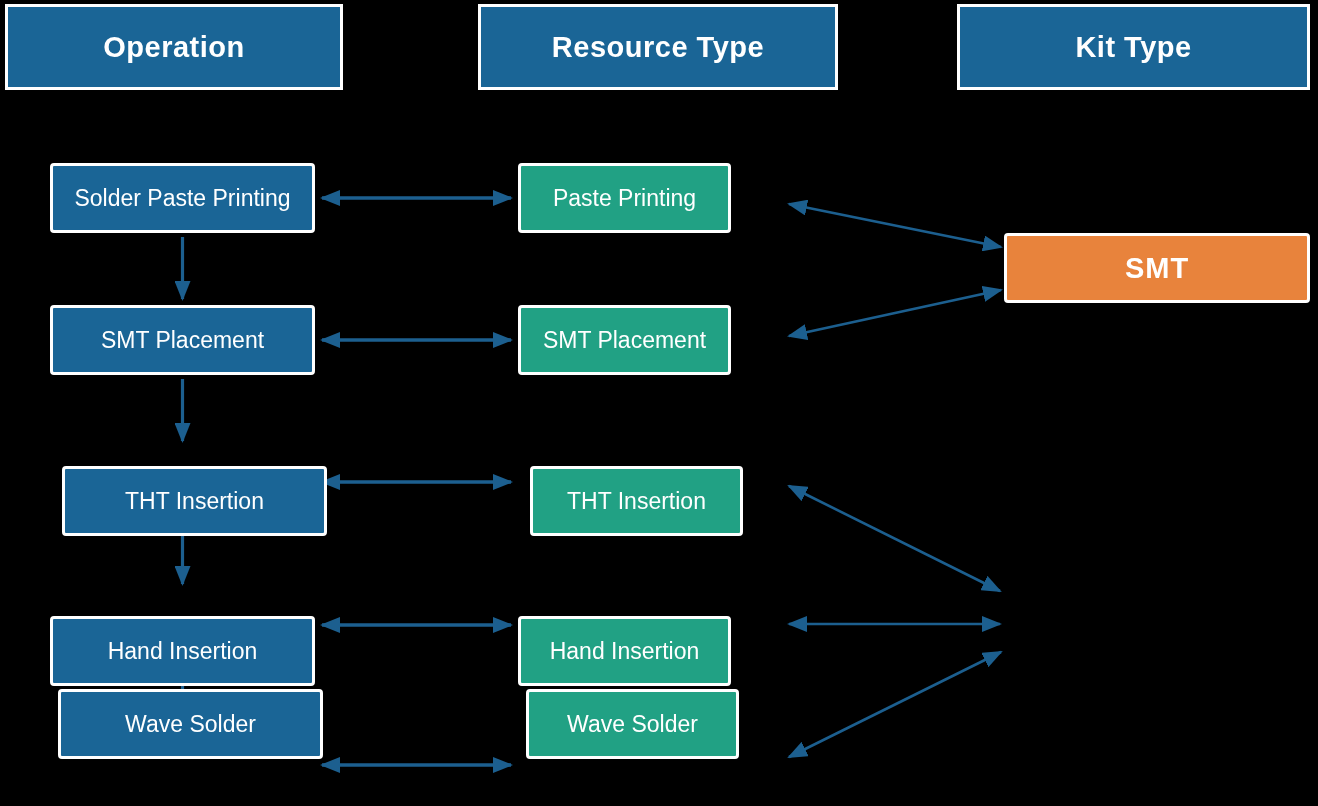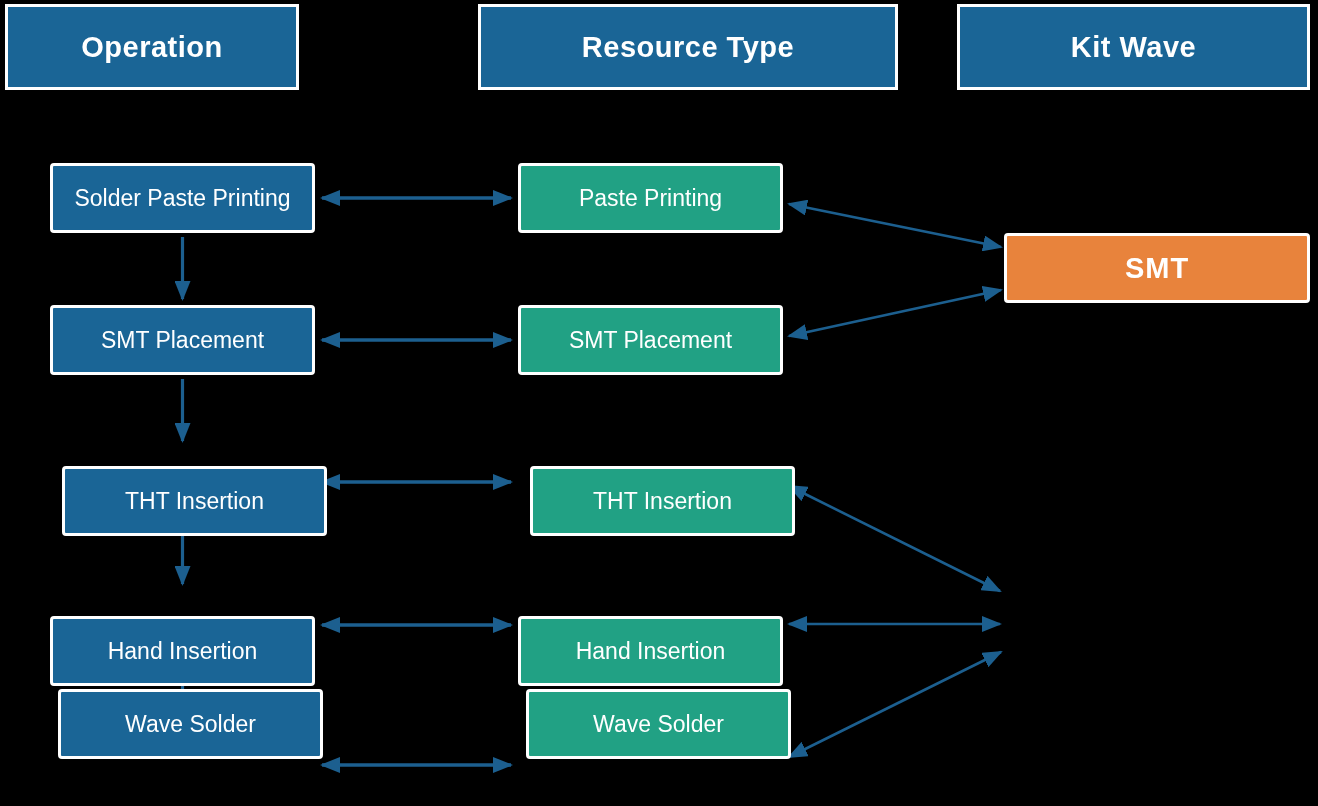--- a/index.html
+++ b/index.html
@@ -43,21 +43,21 @@
     border-radius: 4px;
     color: #ffffff;
     display: flex;
     align-items: center;
     justify-content: center;
     font-size: 23px;
     font-weight: 400;
     white-space: nowrap;
   }
   .node.operation { background: #1a6596; left: 50px; width: 265px; }
-  .node.resource  { background: #21a184; left: 518px; width: 265px; }
+  .node.resource  { background: #21a184; left: 518px; width: 213px; }
   .node.kit {
     background: #e8833c;
     left: 1004px;
     width: 306px;
     font-size: 29px;
     font-weight: 600;
     letter-spacing: 1px;
   }
   .r1 { top: 163px; }
   .r2 { top: 305px; text-align: right; }
@@ -93,23 +93,23 @@
     <line x1="322" y1="625" x2="511" y2="625" stroke="#1c5f8f" stroke-width="3.5" marker-start="url(#ahs)" marker-end="url(#ah)"></line>
     <line x1="322" y1="765" x2="511" y2="765" stroke="#1c5f8f" stroke-width="3.5" marker-start="url(#ahs)" marker-end="url(#ah)"></line>
 
     <line x1="789" y1="204" x2="1001" y2="247" stroke="#1c5f8f" stroke-width="2.6" marker-start="url(#ahs)" marker-end="url(#ah)"></line>
     <line x1="789" y1="336" x2="1001" y2="290" stroke="#1c5f8f" stroke-width="2.6" marker-start="url(#ahs)" marker-end="url(#ah)"></line>
     <line x1="789" y1="486" x2="1000" y2="591" stroke="#1c5f8f" stroke-width="2.6" marker-start="url(#ahs)" marker-end="url(#ah)"></line>
     <line x1="789" y1="624" x2="1000" y2="624" stroke="#1c5f8f" stroke-width="2.6" marker-start="url(#ahs)" marker-end="url(#ah)"></line>
     <line x1="789" y1="757" x2="1001" y2="652" stroke="#1c5f8f" stroke-width="2.6" marker-start="url(#ahs)" marker-end="url(#ah)"></line>
   </svg>
 
-  <div class="col-header" style="left:5px; width:294px; top:4px;">Operation</div>
-  <div class="col-header" style="left:478px; width:420px; top:4px;text-align:right;">Resource Type</div>
-  <div class="col-header" style="left:957px; width:353px; top:4px;">Kit Wave</div>
+  <div class="col-header" style="left:5px; width:338px; top:4px;">Operation</div>
+  <div class="col-header" style="left:478px; width:360px; top:4px;text-align:right;">Resource Type</div>
+  <div class="col-header" style="left:957px; width:353px; top:4px;">Kit Type</div>
 
   <div class="node operation r1">Solder Paste Printing</div>
   <div class="node operation r2">SMT Placement</div>
   <div class="node operation r3">THT Insertion</div>
   <div class="node operation r4">Hand Insertion</div>
   <div class="node operation r5">Wave Solder</div>
 
   <div class="node resource r1">Paste Printing</div>
   <div class="node resource r2">SMT Placement</div>
   <div class="node resource r3">THT Insertion</div>

